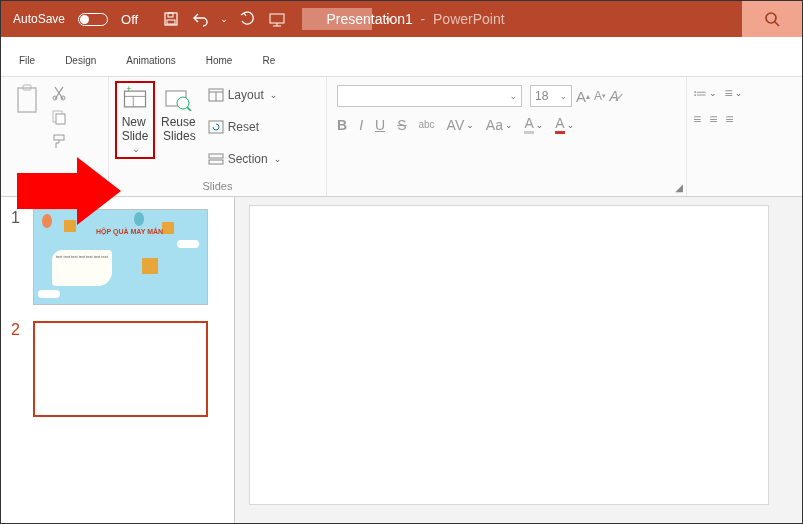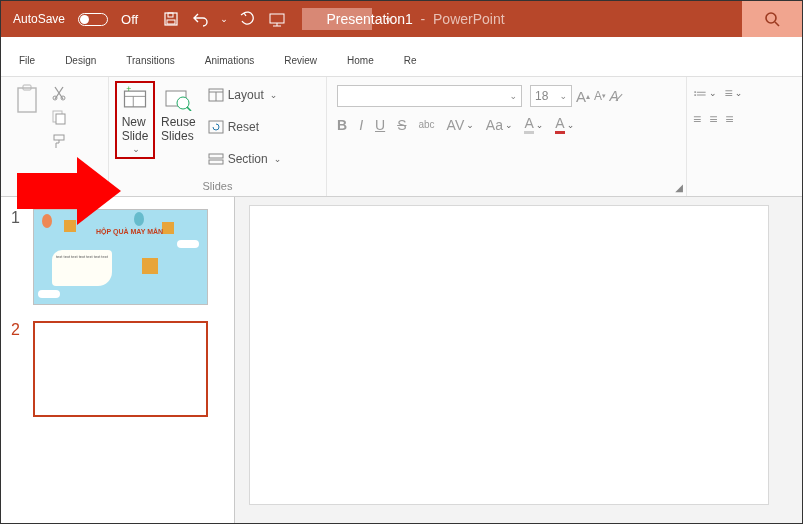--- a/index.html
+++ b/index.html
@@ -120,23 +120,21 @@
     <svg width="18" height="18" viewBox="0 0 18 18">
         <circle cx="8" cy="8" r="5" fill="none" stroke="#9c3a20" stroke-width="1.6"></circle>
         <line x1="12" y1="12" x2="16" y2="16" stroke="#9c3a20" stroke-width="1.6"></line>
       </svg>
   </div>
 </div>
 
 <div class="tabs">
   <div class="tab">File</div>
   <div class="tab">Design</div>
-  <div class="tab">Transitions</div>
   <div class="tab">Animations</div>
-  <div class="tab">Review</div>
   <div class="tab">Home</div>
   <div class="tab">Re</div>
 </div>
 
 <div class="ribbon">
 
   <div class="arrow">
     <div class="arrow-body"></div>
       <div class="arrow-head"></div>
   </div>
@@ -193,21 +191,21 @@
         <span class="caret">⌄</span>
       </div>
       <div class="bigbtn">
         <div class="ico">
           <svg width="28" height="24" viewBox="0 0 28 24">
               <rect x="2" y="4" width="20" height="15" fill="#fff" stroke="#888"></rect>
               <circle cx="19" cy="16" r="6" fill="#fff" stroke="#2a6"></circle>
               <line x1="23" y1="20" x2="27" y2="24" stroke="#2a6" stroke-width="1.6"></line>
             </svg>
         </div>
-        <span style="white-space:pre;text-align:left">Reuse
+        <span style="white-space:pre;text-align:right">Reuse
 Slides</span>
       </div>
       <div class="smallrow">
         <div class="smbtn">
           <span class="ico">
               <svg width="16" height="14" viewBox="0 0 16 14">
                 <rect x="1" y="1" width="14" height="12" fill="none" stroke="#888"></rect>
                 <line x1="1" y1="4" x2="15" y2="4" stroke="#888"></line>
                 <line x1="8" y1="4" x2="8" y2="13" stroke="#888"></line>
               </svg>

